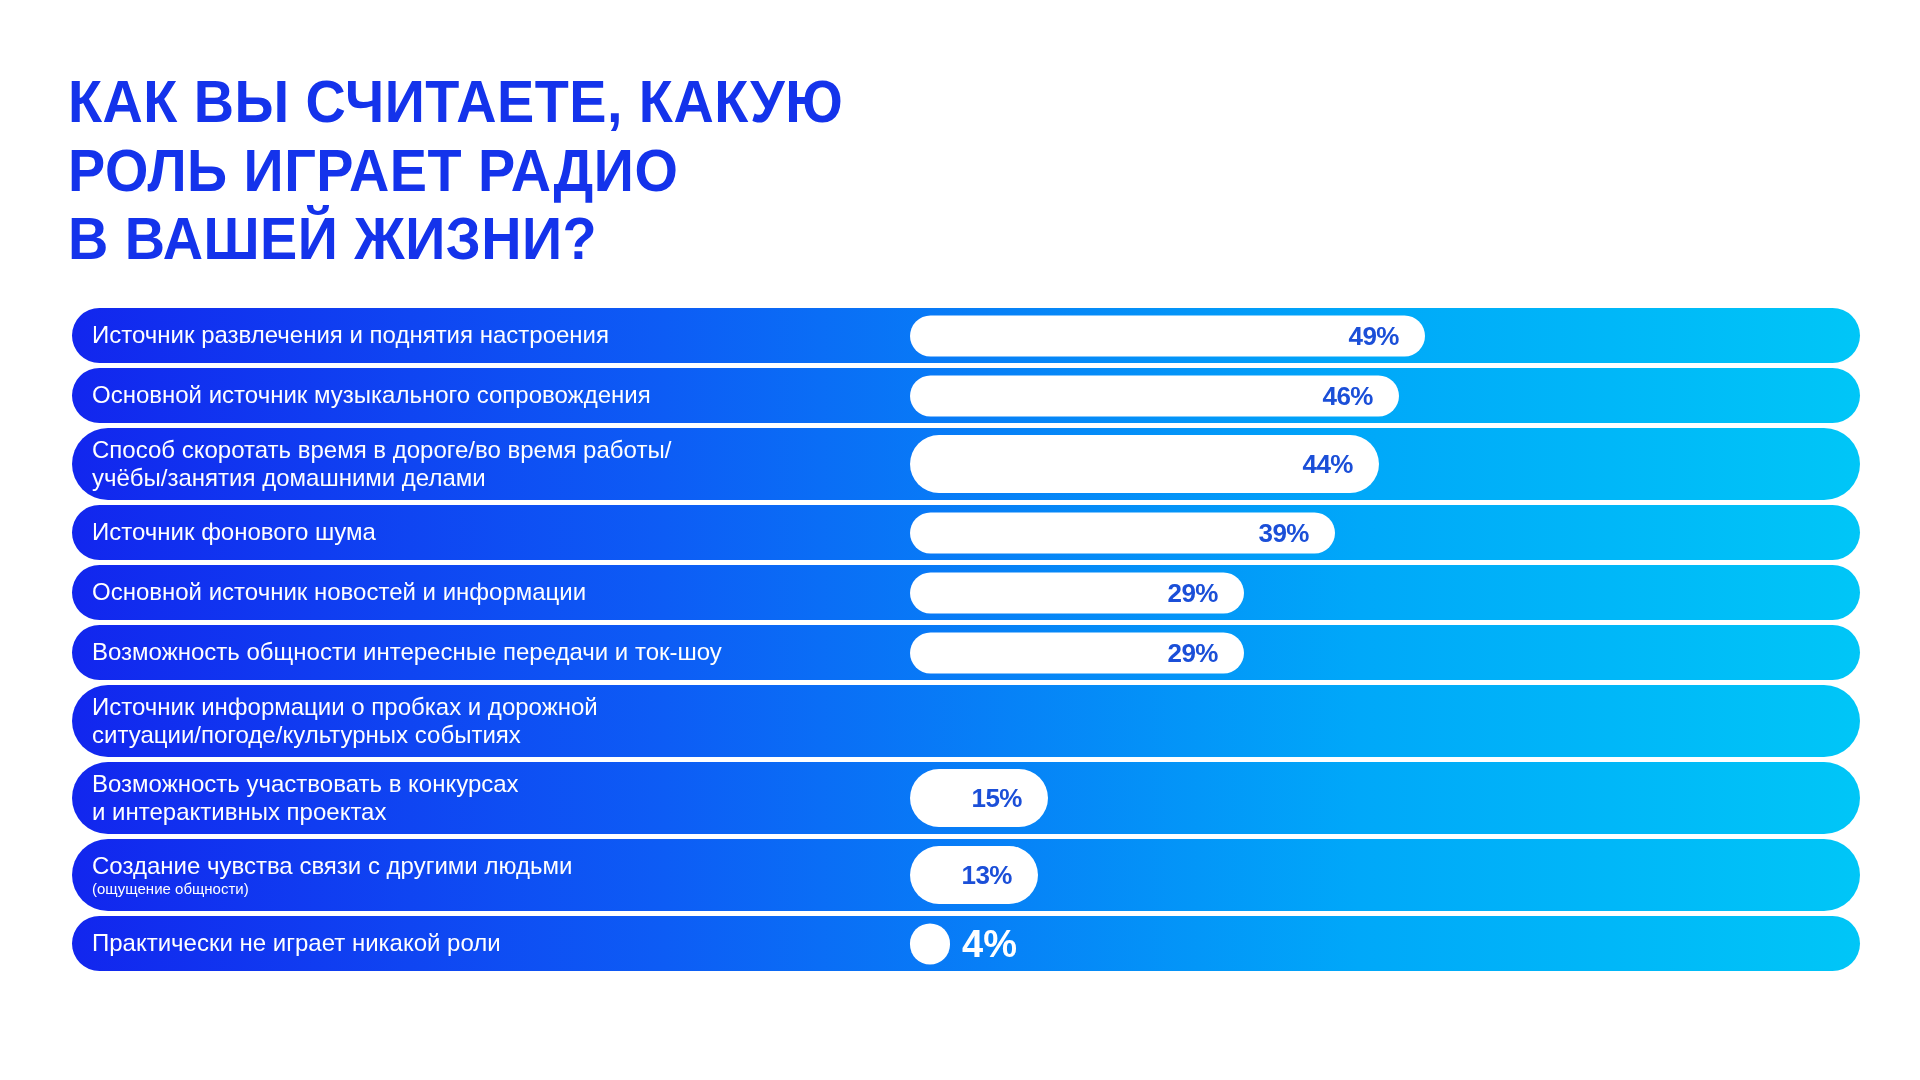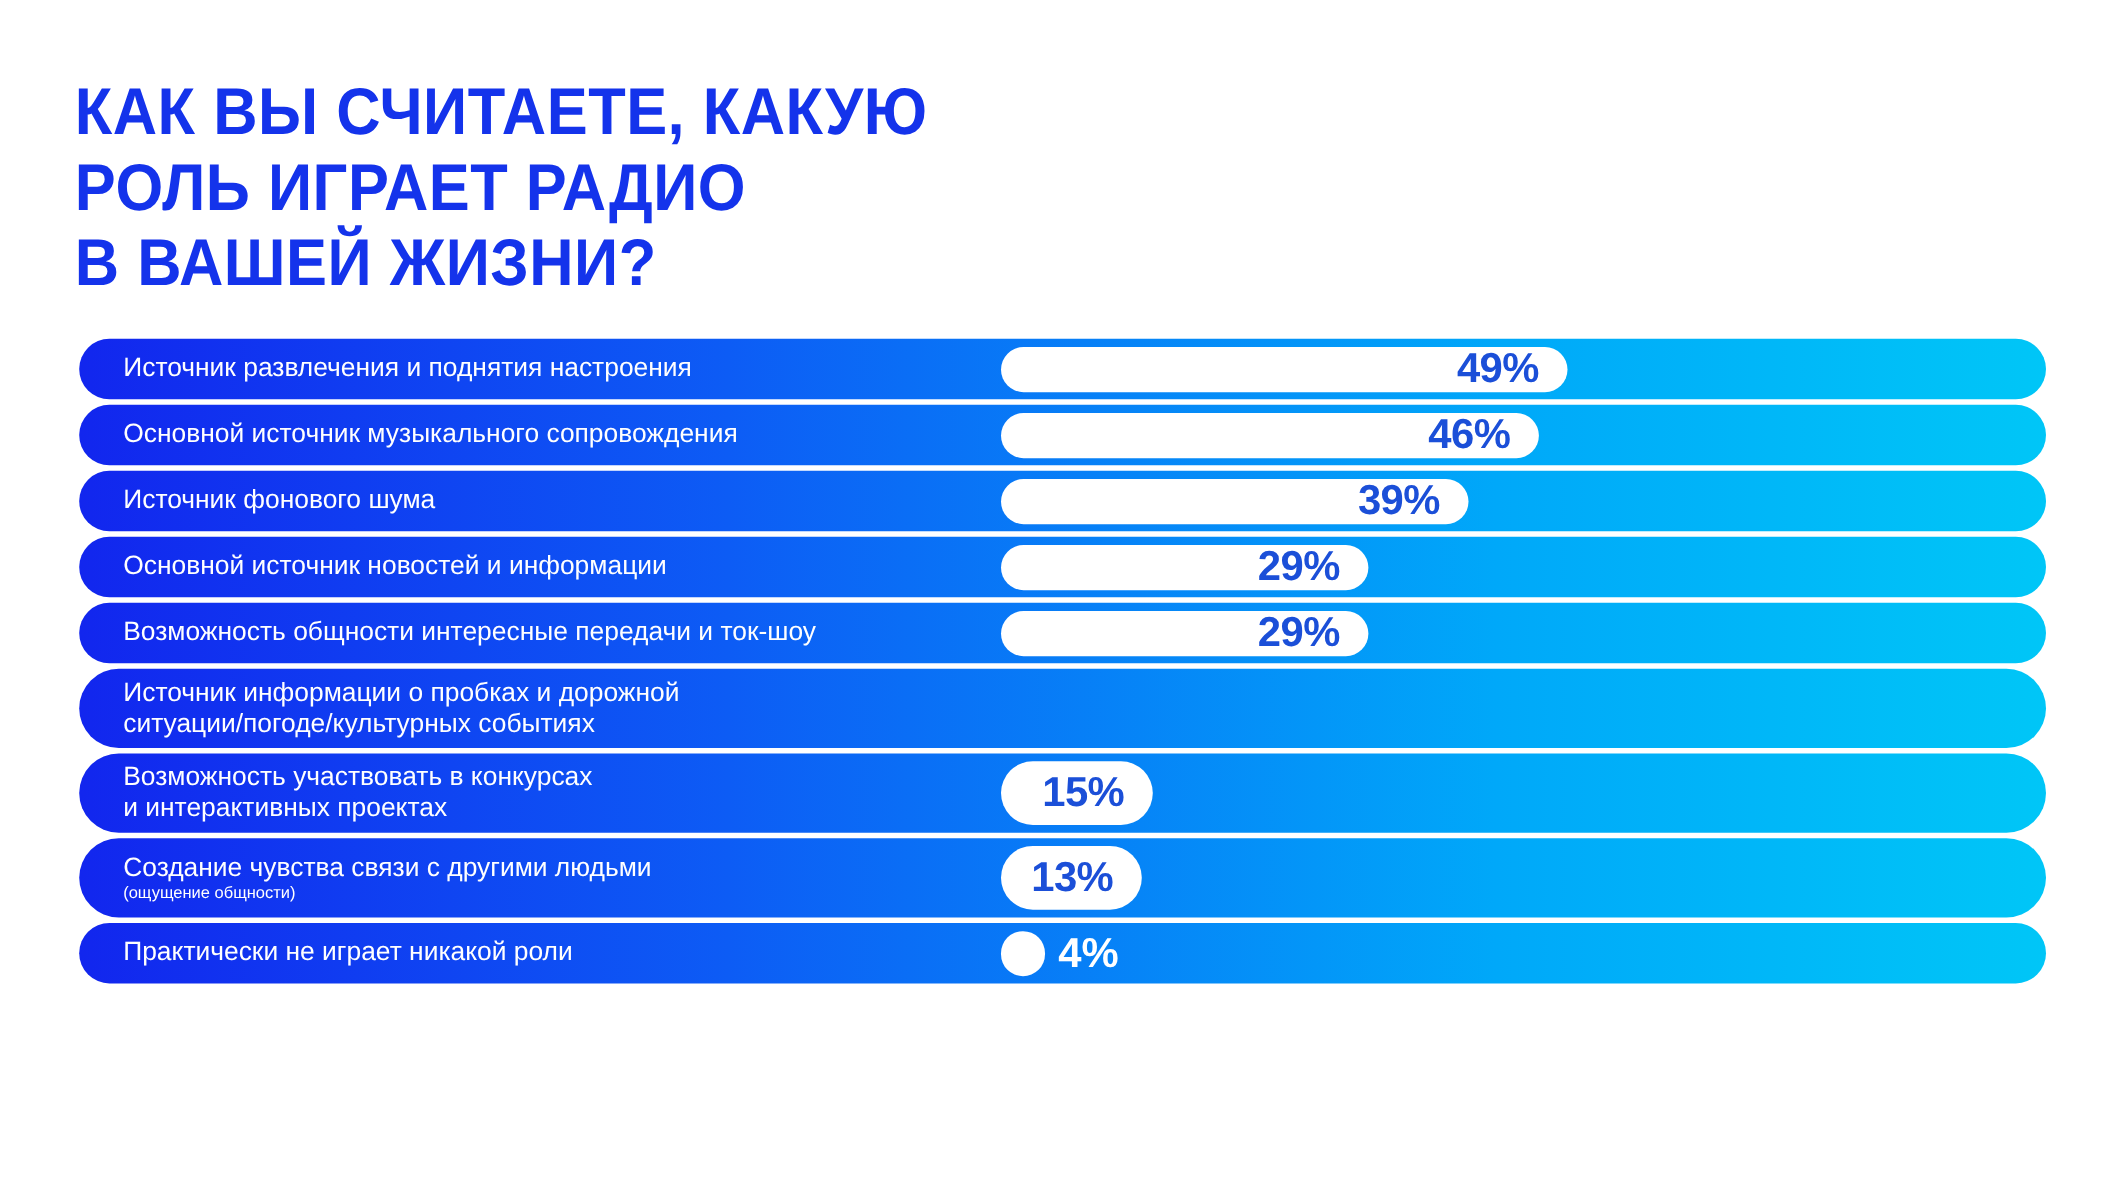--- a/index.html
+++ b/index.html
@@ -83,21 +83,21 @@
     align-items: center;
     box-sizing: border-box;
   }
   .bar-row.h1 { height: 55px; }
   .bar-row.h2 { height: 72px; }
   .bar-row:last-child { margin-bottom: 0; }
 
   .bar-label {
     position: relative;
     z-index: 2;
-    margin-left: 40px;
+    margin-left: 20px;
     color: #ffffff;
     font-size: 24px;
     line-height: 1.17;
     white-space: pre-line;
     max-width: 800px;
     pointer-events: none;
   }
   .bar-sublabel {
     display: block;
     font-size: 15px;
@@ -117,21 +117,21 @@
     display: flex;
     align-items: center;
     justify-content: flex-end;
     box-sizing: border-box;
     padding-right: 26px;
     z-index: 1;
   }
   .value-pill .value-text {
     color: #1b4fd8;
     font-weight: bold;
-    font-size: 38px;
+    font-size: 26px;
     line-height: 1;
     letter-spacing: -0.5px;
   }
   
   .value-pill.narrow {
     padding-right: 0;
     justify-content: center;
   }
   .value-outside {
     position: absolute;
@@ -160,20 +160,27 @@
     <div class="bar-row h1">
       <div class="bar-label">Источник развлечения и поднятия настроения</div>
       <div class="value-pill" style="width: 515px;">
         <span class="value-text">49%</span>
       </div>
     </div>
     <div class="bar-row h1">
       <div class="bar-label">Основной источник музыкального сопровождения</div>
       <div class="value-pill" style="width: 489px;">
         <span class="value-text">46%</span>
+      </div>
+    </div>
+    <div class="bar-row h2">
+      <div class="bar-label">Способ скоротать время в дороге/во время работы/
+учёбы/занятия домашними делами</div>
+      <div class="value-pill" style="width: 469px;">
+        <span class="value-text">44%</span>
       </div>
     </div>
     <div class="bar-row h1">
       <div class="bar-label">Источник фонового шума</div>
       <div class="value-pill" style="width: 425px;">
         <span class="value-text">39%</span>
       </div>
     </div>
     <div class="bar-row h1">
       <div class="bar-label">Основной источник новостей и информации</div>

